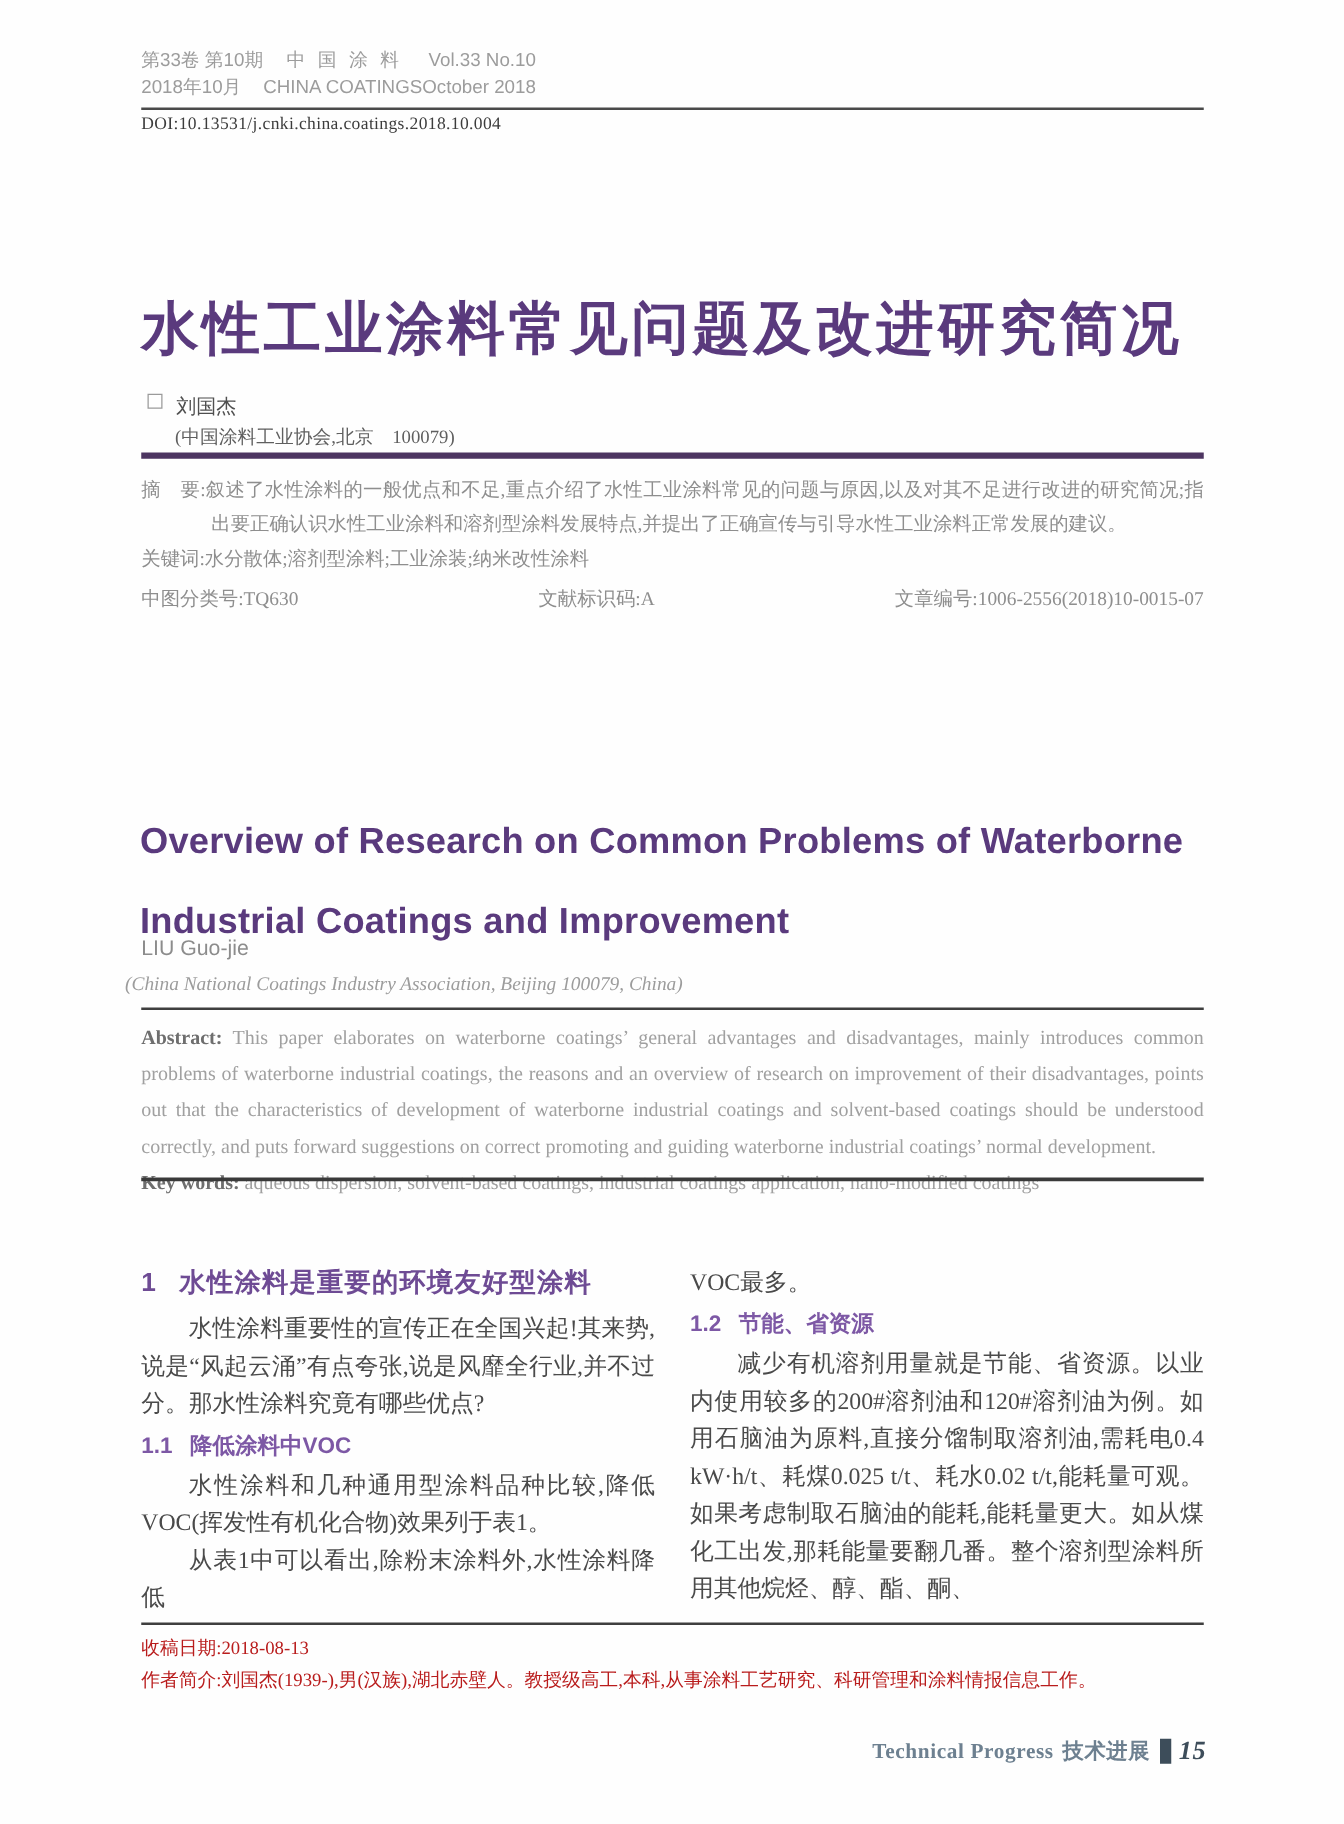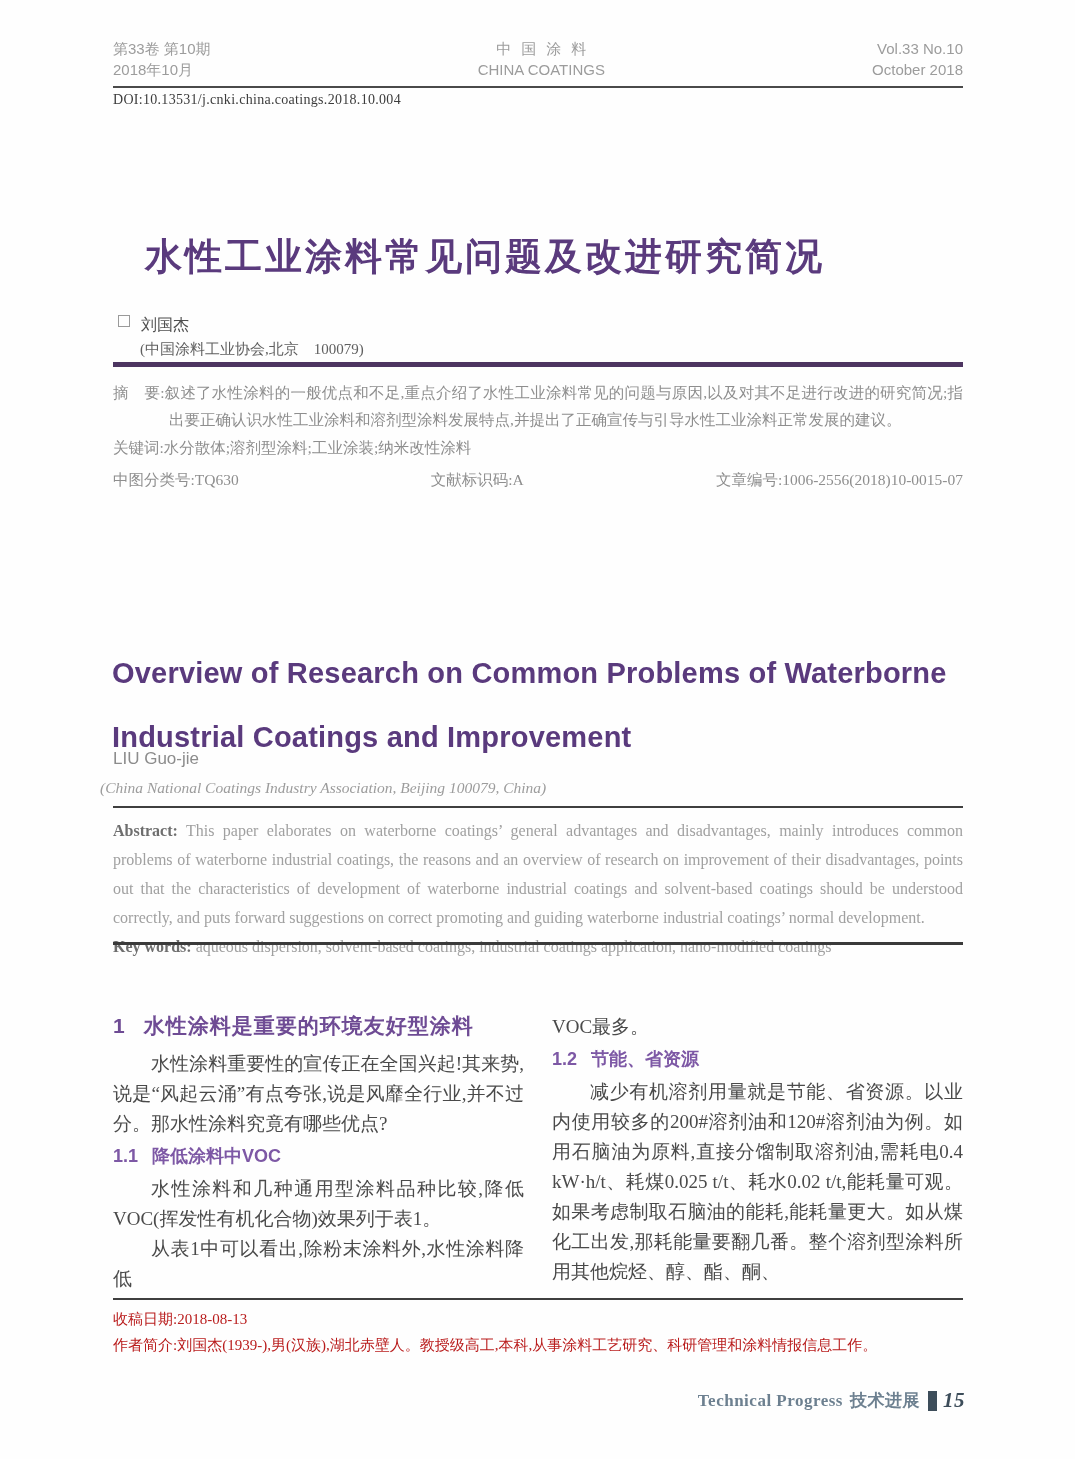--- a/index.html
+++ b/index.html
@@ -8,38 +8,38 @@
     position:relative;
     width:1075px; height:1459px;
     margin:0 auto;
     background:#fefefe;
     font-family:"Liberation Serif", serif;
     overflow:hidden;
   }
   
   .jheader {
     position:absolute; top:38px; left:113px; width:850px;
-    display:flex; justify-content:space-between; align-items:flex-end;
+    display:flex; justify-content:flex-start; align-items:flex-end;
     font-family:"Liberation Sans", sans-serif;
     font-size:15px; line-height:21px; color:#9c9c9c;
     border-bottom:2px solid #4a4a4a; padding-bottom:6px;
   }
   .jheader .hcol-center { text-align:center; }
   .jheader .hcol-right  { text-align:right; }
   .journal-cn { letter-spacing:10px; padding-left:10px; }
   .doi {
     position:absolute; top:92px; left:113px;
     font-size:14px; color:#3c3c3c; letter-spacing:0.3px;
   }
   
   .title-cn {
     position:absolute; top:232px; left:113px; width:862px;
     font-family:"Liberation Sans", sans-serif;
-    font-weight:bold; font-size:37px; letter-spacing:3px;
-    color:#5a3a7d; white-space:nowrap;margin-left:32px;
+    font-weight:bold; font-size:46px; letter-spacing:3px;
+    color:#5a3a7d; white-space:nowrap;
   }
   .author-row {
     position:absolute; top:315px; left:118px;
     display:flex; align-items:flex-start; gap:11px;
     font-size:16px; color:#4f4f4f;
   }
   .author-square {
     display:inline-block; width:12px; height:12px;
     border:1px solid #9a9a9a; background:transparent;
   }

